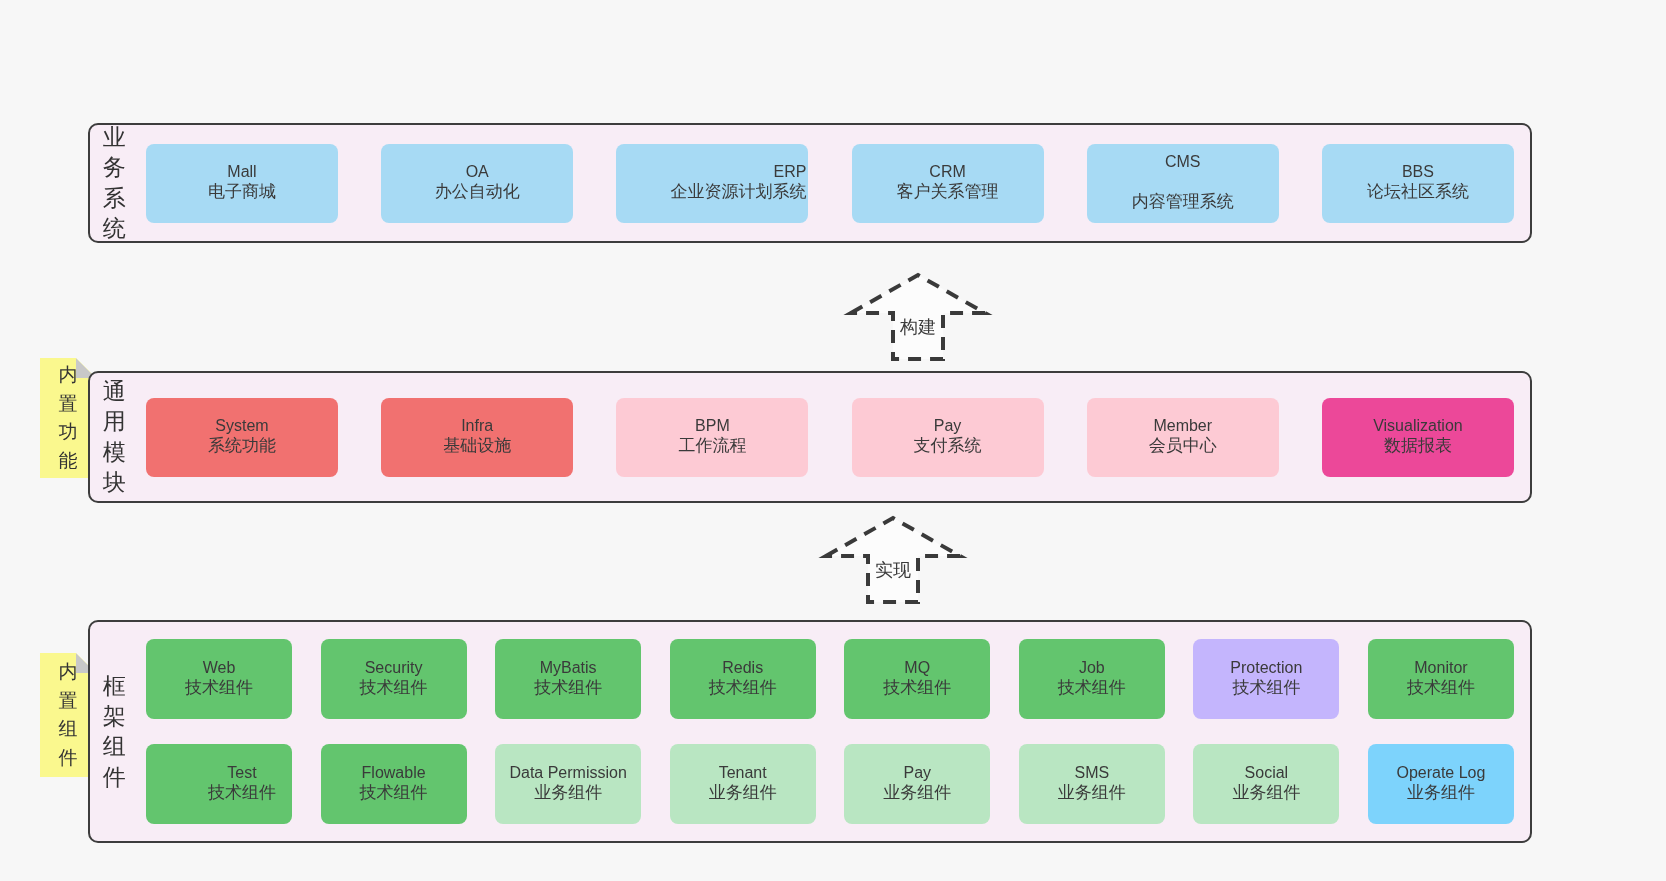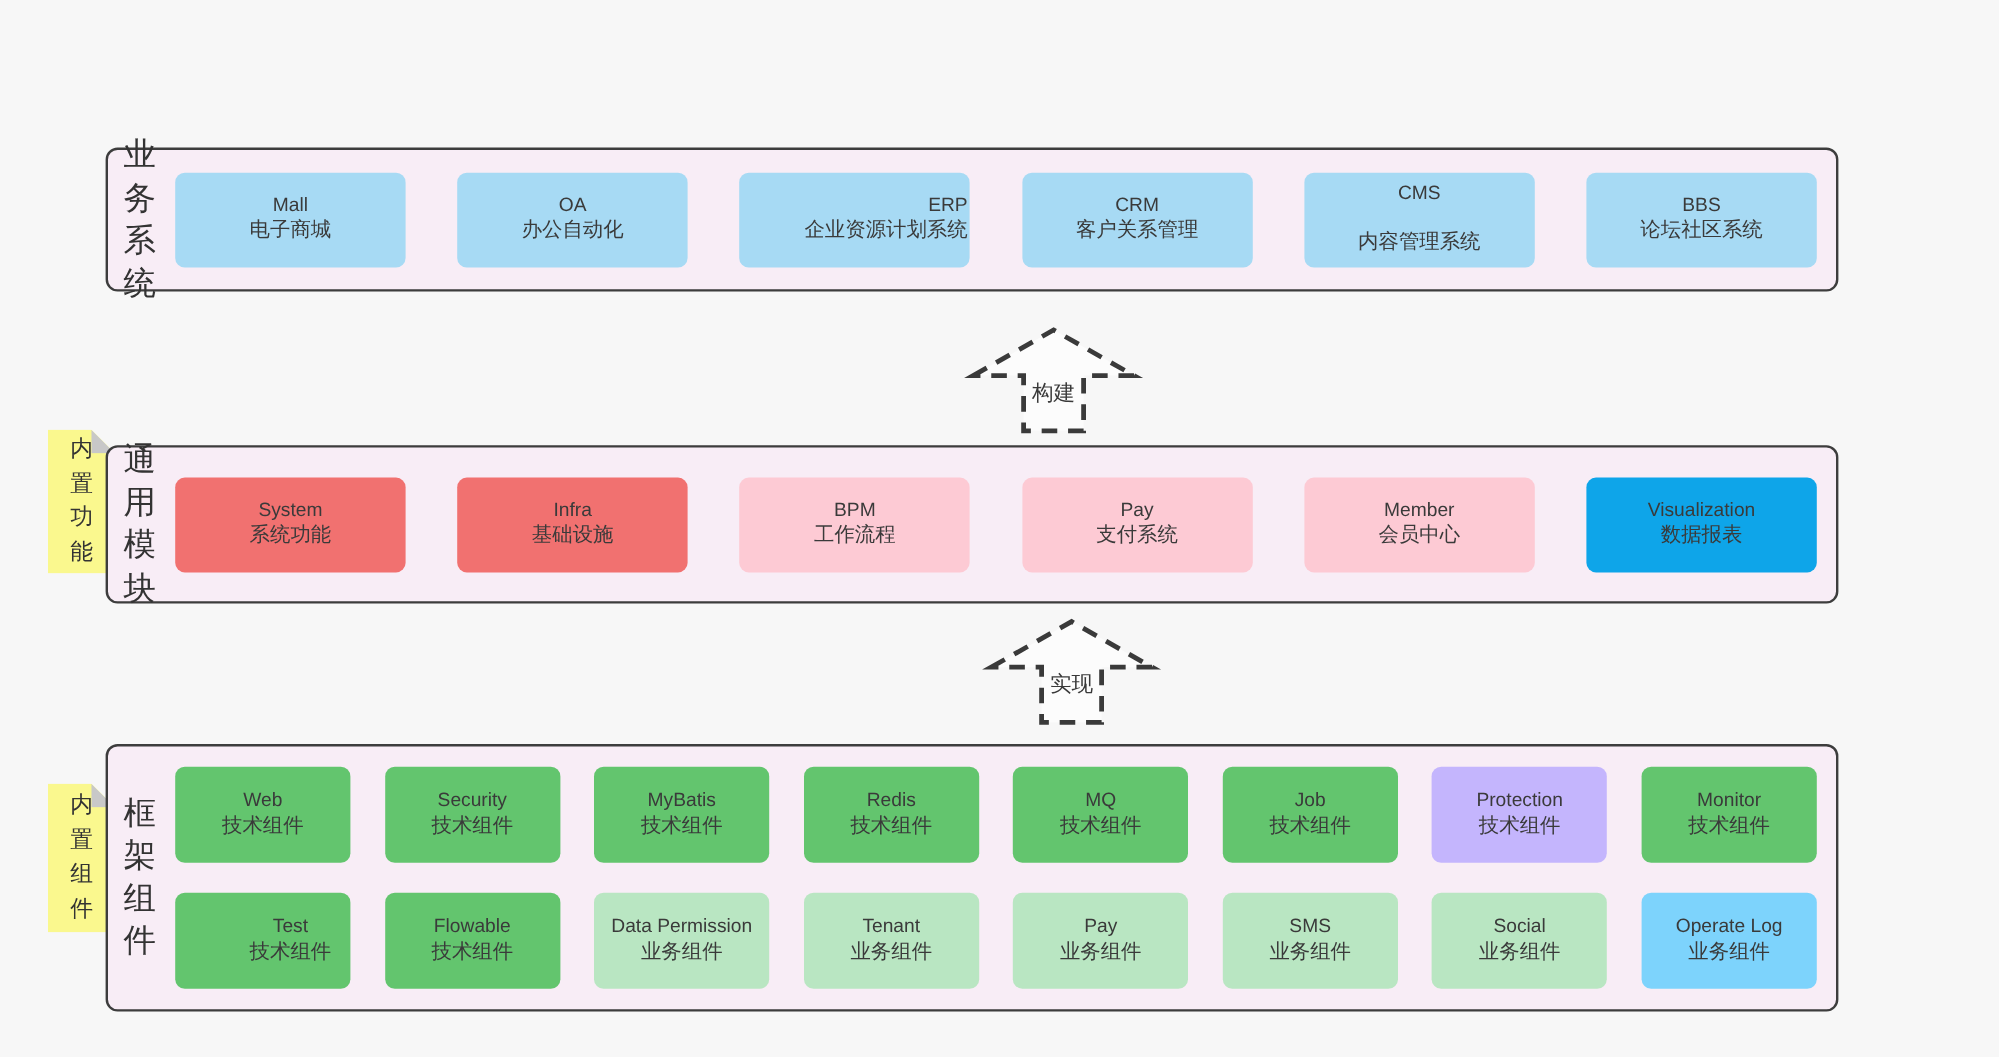--- a/index.html
+++ b/index.html
@@ -25,21 +25,21 @@
     border-radius: 10px;
     display: flex;
     align-items: center;
     padding: 0 16px 0 56px;
   }
   .band-label {
     position: absolute;
     left: 11px;
     top: 50%;
     transform: translateY(-50%);
-    font-size: 27px;
+    font-size: 23px;
     width: 1.15em;
     word-break: break-all;
     line-height: 1.32;
     text-align: center;
     color: #333;
   }
   .boxes {
     flex: 1;
     display: flex;
     justify-content: space-between;
@@ -149,21 +149,21 @@
           <div class="box-sub">内容管理系统</div>
         </div>
 
         <div class="box" style="background: rgb(167, 218, 244);">
           <div class="box-title">BBS</div>
           <div class="box-sub">论坛社区系统</div>
         </div>
       </div>
   </section>
 
-  <div class="arrow" style="left:798px; top:272px;text-align:right;">
+  <div class="arrow" style="left:838px; top:272px;text-align:right;">
     <svg viewBox="0 0 160 90">
       <path d="M13,41 L80,3 L147,41 L105,41 L105,87 L55,87 L55,41 Z" fill="var(--arrow-fill,#fcfcfc)" stroke="var(--arrow,#3a3a3a)" stroke-width="4" stroke-dasharray="13 9"></path>
     </svg>
     <div class="arrow-label">构建</div>
   </div>
 
   <section class="band band-wide" style="top:371px; height:132px;">
     <div class="band-label">通用模块</div>
     <div class="boxes">
 
@@ -185,21 +185,21 @@
         <div class="box" style="background: rgb(253, 202, 212);">
           <div class="box-title">Pay</div>
           <div class="box-sub">支付系统</div>
         </div>
 
         <div class="box" style="background: rgb(253, 202, 212);">
           <div class="box-title">Member</div>
           <div class="box-sub">会员中心</div>
         </div>
 
-        <div class="box" style="background: #0ea5e9;">
+        <div class="box" style="background: #ec4899;">
           <div class="box-title">Visualization</div>
           <div class="box-sub">数据报表</div>
         </div>
       </div>
   </section>
 
   <div class="arrow" style="left:813px; top:515px;">
     <svg viewBox="0 0 160 90">
       <path d="M13,41 L80,3 L147,41 L105,41 L105,87 L55,87 L55,41 Z" fill="var(--arrow-fill,#fcfcfc)" stroke="var(--arrow,#3a3a3a)" stroke-width="4" stroke-dasharray="13 9"></path>
     </svg>

